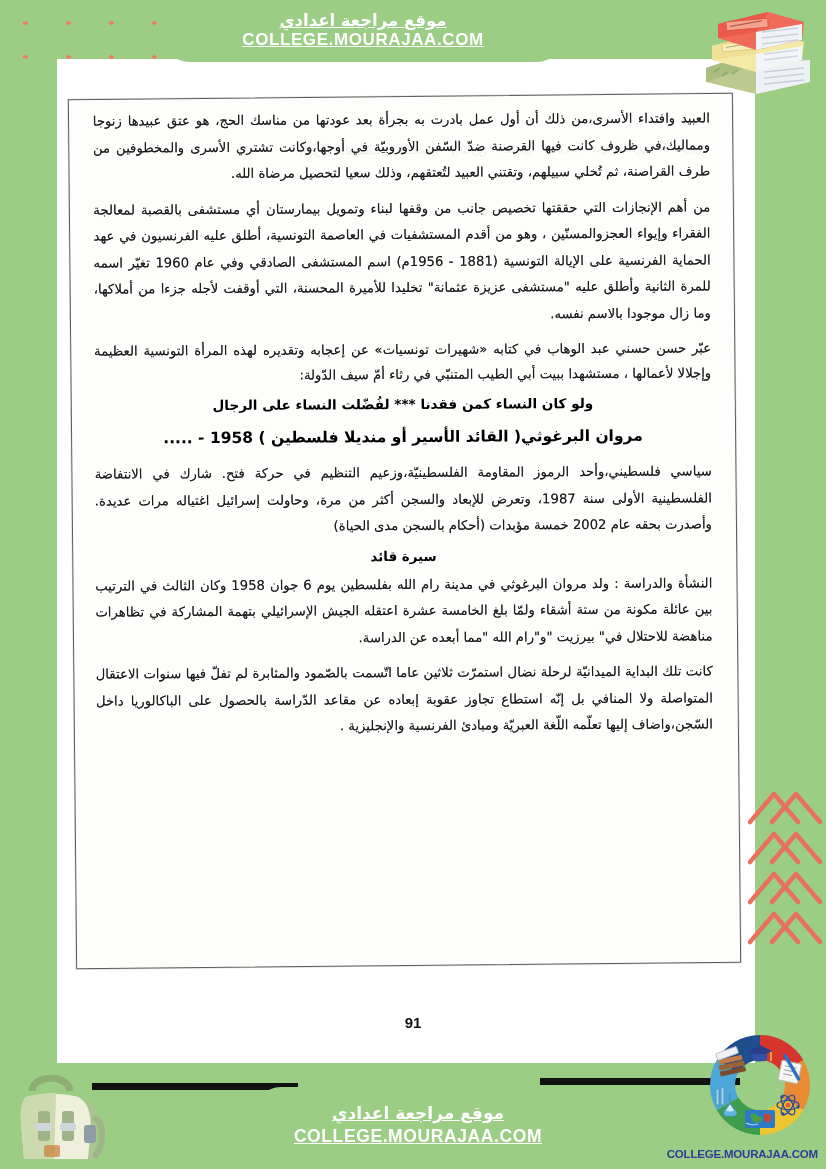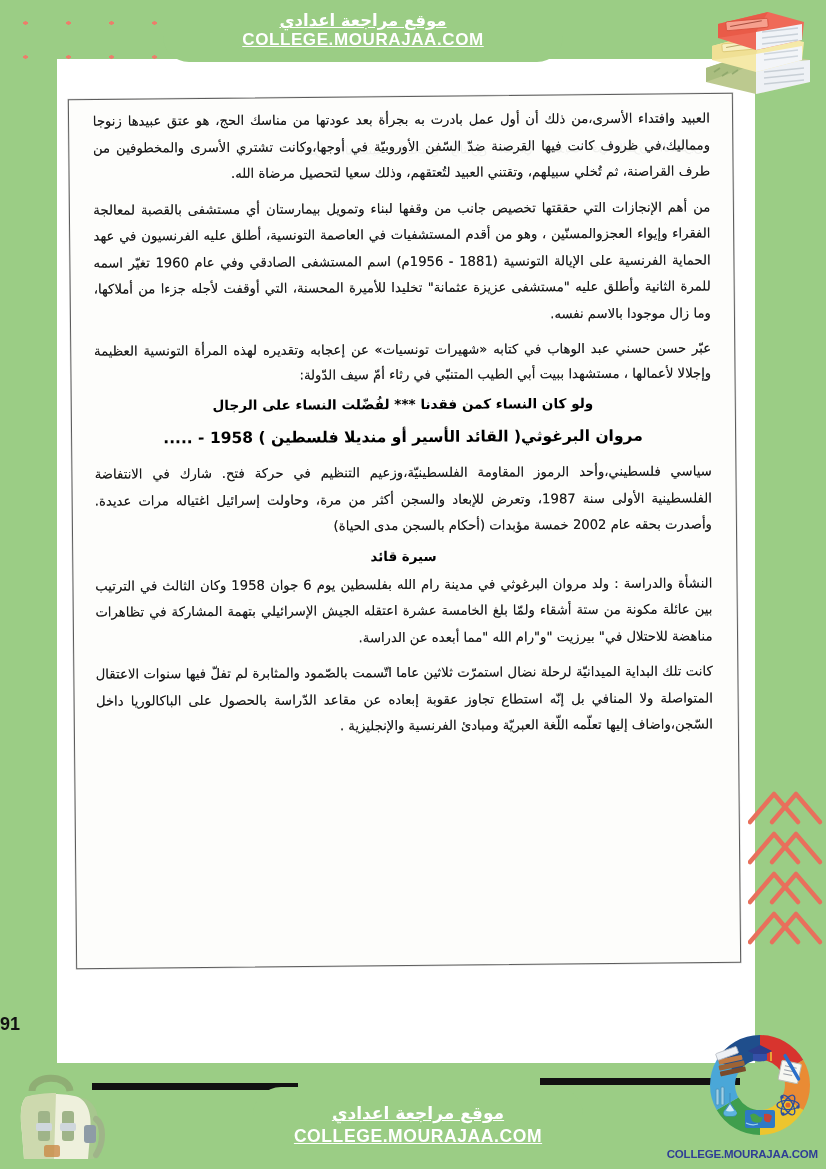--- a/index.html
+++ b/index.html
@@ -265,21 +265,22 @@
     font-size: 13.4px;
     font-weight: bold;
     color: #000;
     margin: 6px 0 8px 0;
   }
 
   .page-number {
     position: absolute;
     left: 0; right: 0;
     top: 1014px;
-    font-size: 18px;
+    text-align: center;
+    font-size: 15px;
     font-weight: bold;
     color: #111;
     z-index: 4;
     font-family: "Liberation Sans", sans-serif;
   }
 
   
   .under-ghost {
     position: absolute;
     left: 70px; top: 940px;

